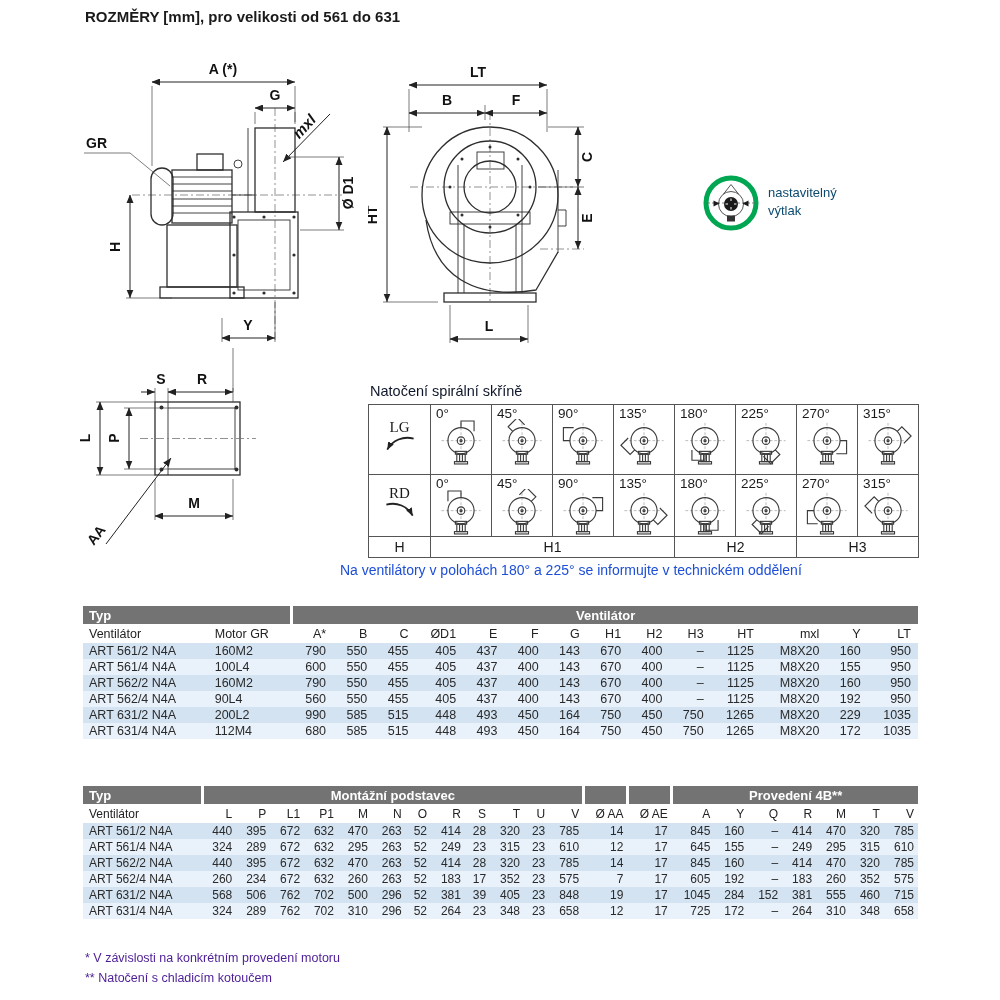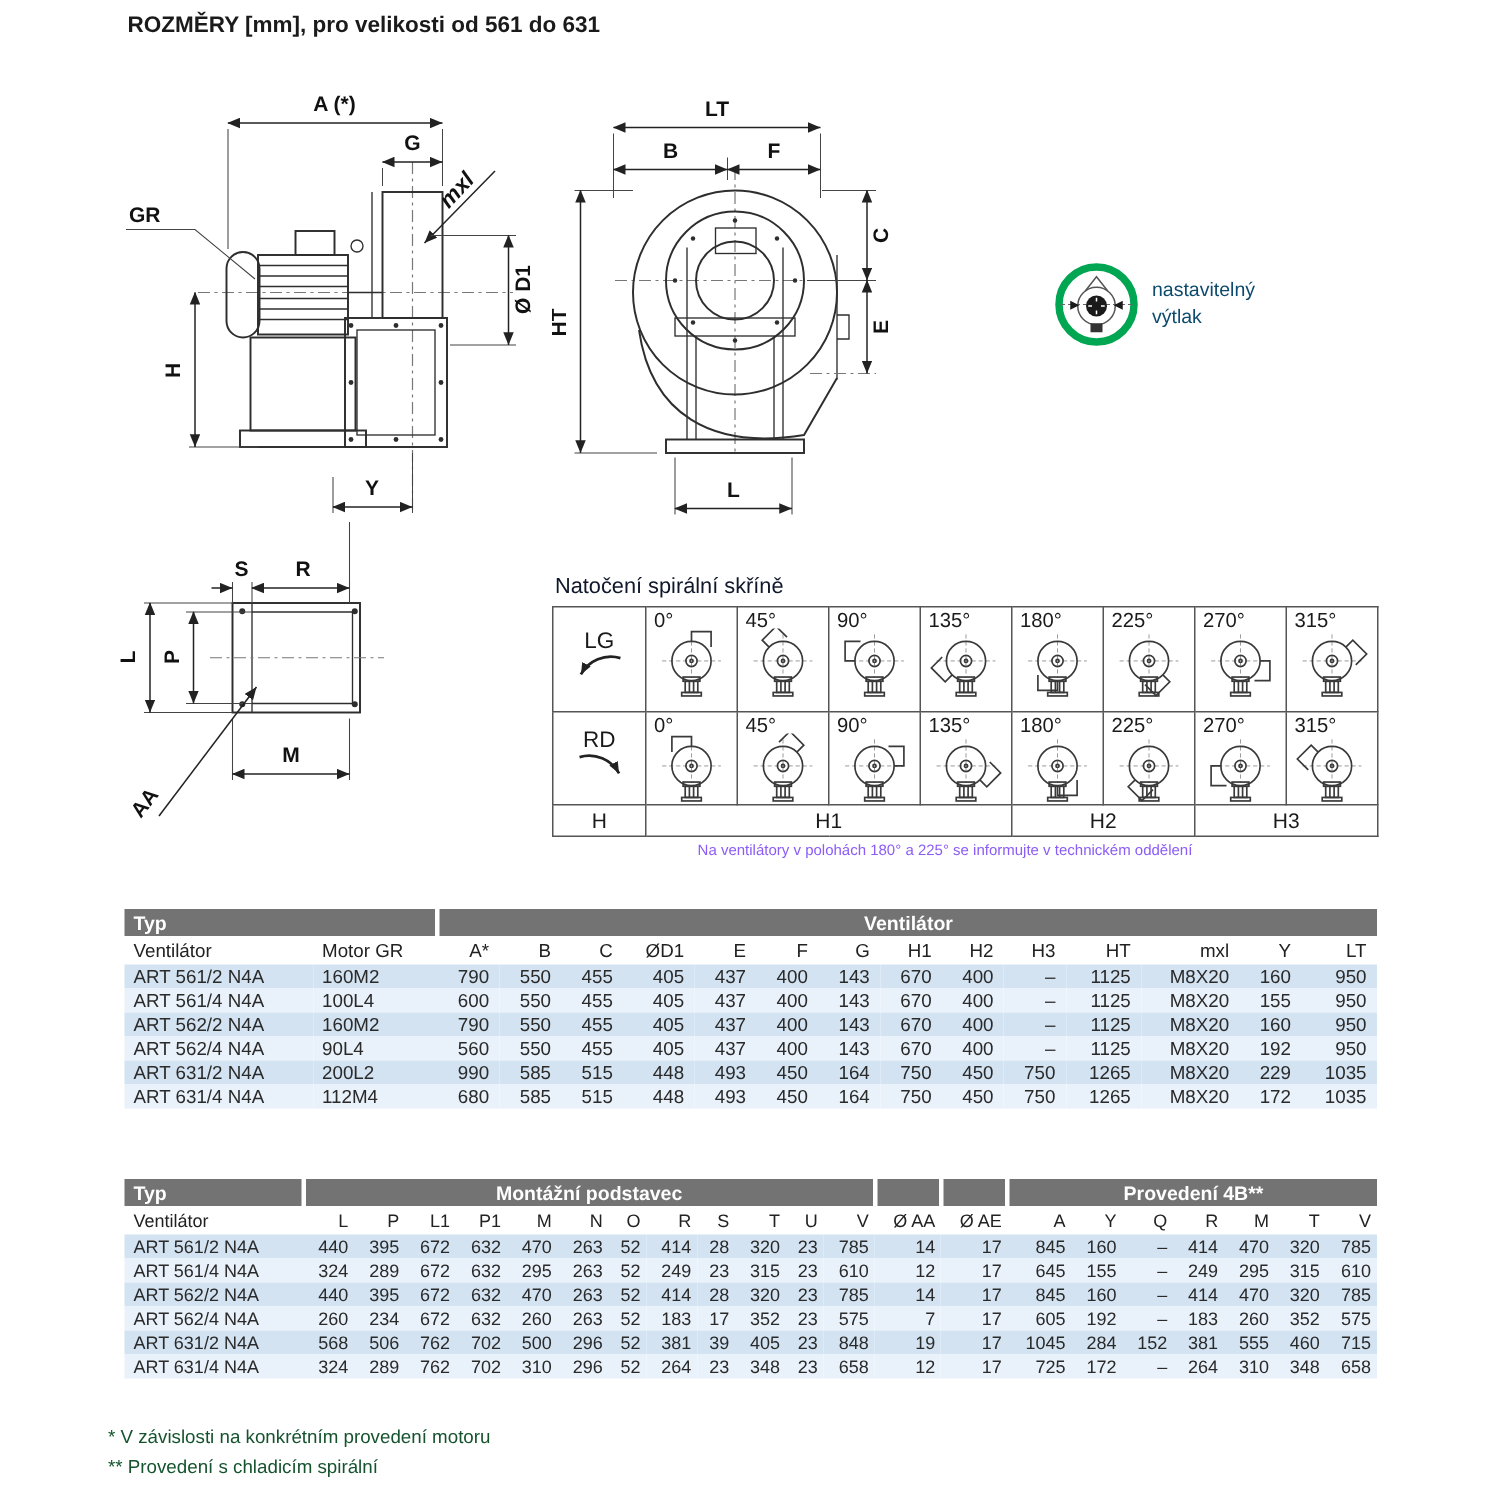--- a/index.html
+++ b/index.html
@@ -22,46 +22,46 @@
   .dot { fill:#2e2e2e; }
 
   
   .outlet-label { left:768px; top:184px; font-size:13px; color:#0c4a6e; line-height:18px; }
 
   
   .rot-title { left:370px; top:383px; font-size:14.5px; color:#0f172a; }
   table.rot { left:368px; top:404px; border-collapse:collapse; }
   table.rot td { border:1px solid #555; }
   td.rlab { width:62px; text-align:center; vertical-align:middle; }
-  .rdir { font-size:15px; color:#1a1a1a; display:block; }
+  .rdir { font-size:15px; color:#1a1a1a; display:block;font-family:Liberation Serif, serif; }
   td.rcell { width:61px; height:70px; vertical-align:top; text-align:center; position:relative; padding-top:1px; }
   tr.rrow2 td.rcell { height:59px; }
   .rang { text-align:left; padding-left:5px; font-size:13.5px; color:#1a1a1a; }
   .fanicon { display:block; margin:-2px auto 0 auto; }
   .fanln { fill:none; stroke:#3a3a3a; stroke-width:1.2; }
   .fandash { stroke:#999; stroke-width:0.7; stroke-dasharray:3 2; }
   tr.rfoot td { height:21px; text-align:center; font-size:14px; color:#1a1a1a; }
-  .rot-note { left:340px; top:562px; width:580px; text-align:center; font-size:10px; color:#8b5cf6; }
+  .rot-note { left:340px; top:562px; width:580px; text-align:left; font-size:14px; color:#1d4ed8; }
 
   
   table.dtab { border-collapse:collapse; table-layout:auto; }
   table.dtab th, table.dtab td { font-size:12.5px; white-space:nowrap; padding:1px 4px; height:16px; color:#2a2a2a; }
   table.t2 th, table.t2 td { font-size:12px; padding:1px 2px; }
   tr.ghead th { background:#737373; color:#fff; font-weight:bold; font-size:13px; height:18px; }
   tr.ghead th + th { border-left:3px solid #fff; }
   .gh-typ { text-align:left; padding-left:6px !important; }
   .gh-span { text-align:center; }
   tr.cols th { font-weight:normal; background:#fff; color:#222; height:19px; }
   .tl { text-align:left; padding-left:6px !important; }
   .tr { text-align:right; padding-right:7px !important; }
   table.t2 .tr { padding-right:4px !important; }
   table.dtab tbody tr:nth-child(odd) td { background:#d3e3f2; }
   table.dtab tbody tr:nth-child(even) td { background:#e9f1fa; }
 
-  .footnote { left:72px; font-size:12.5px; color:#14532d; }
+  .footnote { left:85px; font-size:12.5px; color:#4c1d95; }
 </style>
 </head>
 <body>
 
 <div class="page">
 
   <svg width="0" height="0" style="position:absolute" aria-hidden="true">
     <defs>
       <marker id="arrE" markerUnits="userSpaceOnUse" markerWidth="9" markerHeight="8" refX="8.5" refY="3.5" orient="auto">
         <path d="M0 0 L8.5 3.5 L0 7 Z" fill="#222"></path>
@@ -964,15 +964,15 @@
           <td class="tr">–</td>
           <td class="tr">264</td>
           <td class="tr">310</td>
           <td class="tr">348</td>
           <td class="tr">658</td>
         </tr>
       </tbody>
   </table>
 
   <div class="abs footnote" style="top:951px">* V závislosti na konkrétním provedení motoru</div>
-  <div class="abs footnote" style="top:971px">** Provedení s chladicím spirální</div>
+  <div class="abs footnote" style="top:971px">** Natočení s chladicím kotoučem</div>
 
 </div>
 
 </body></html>

